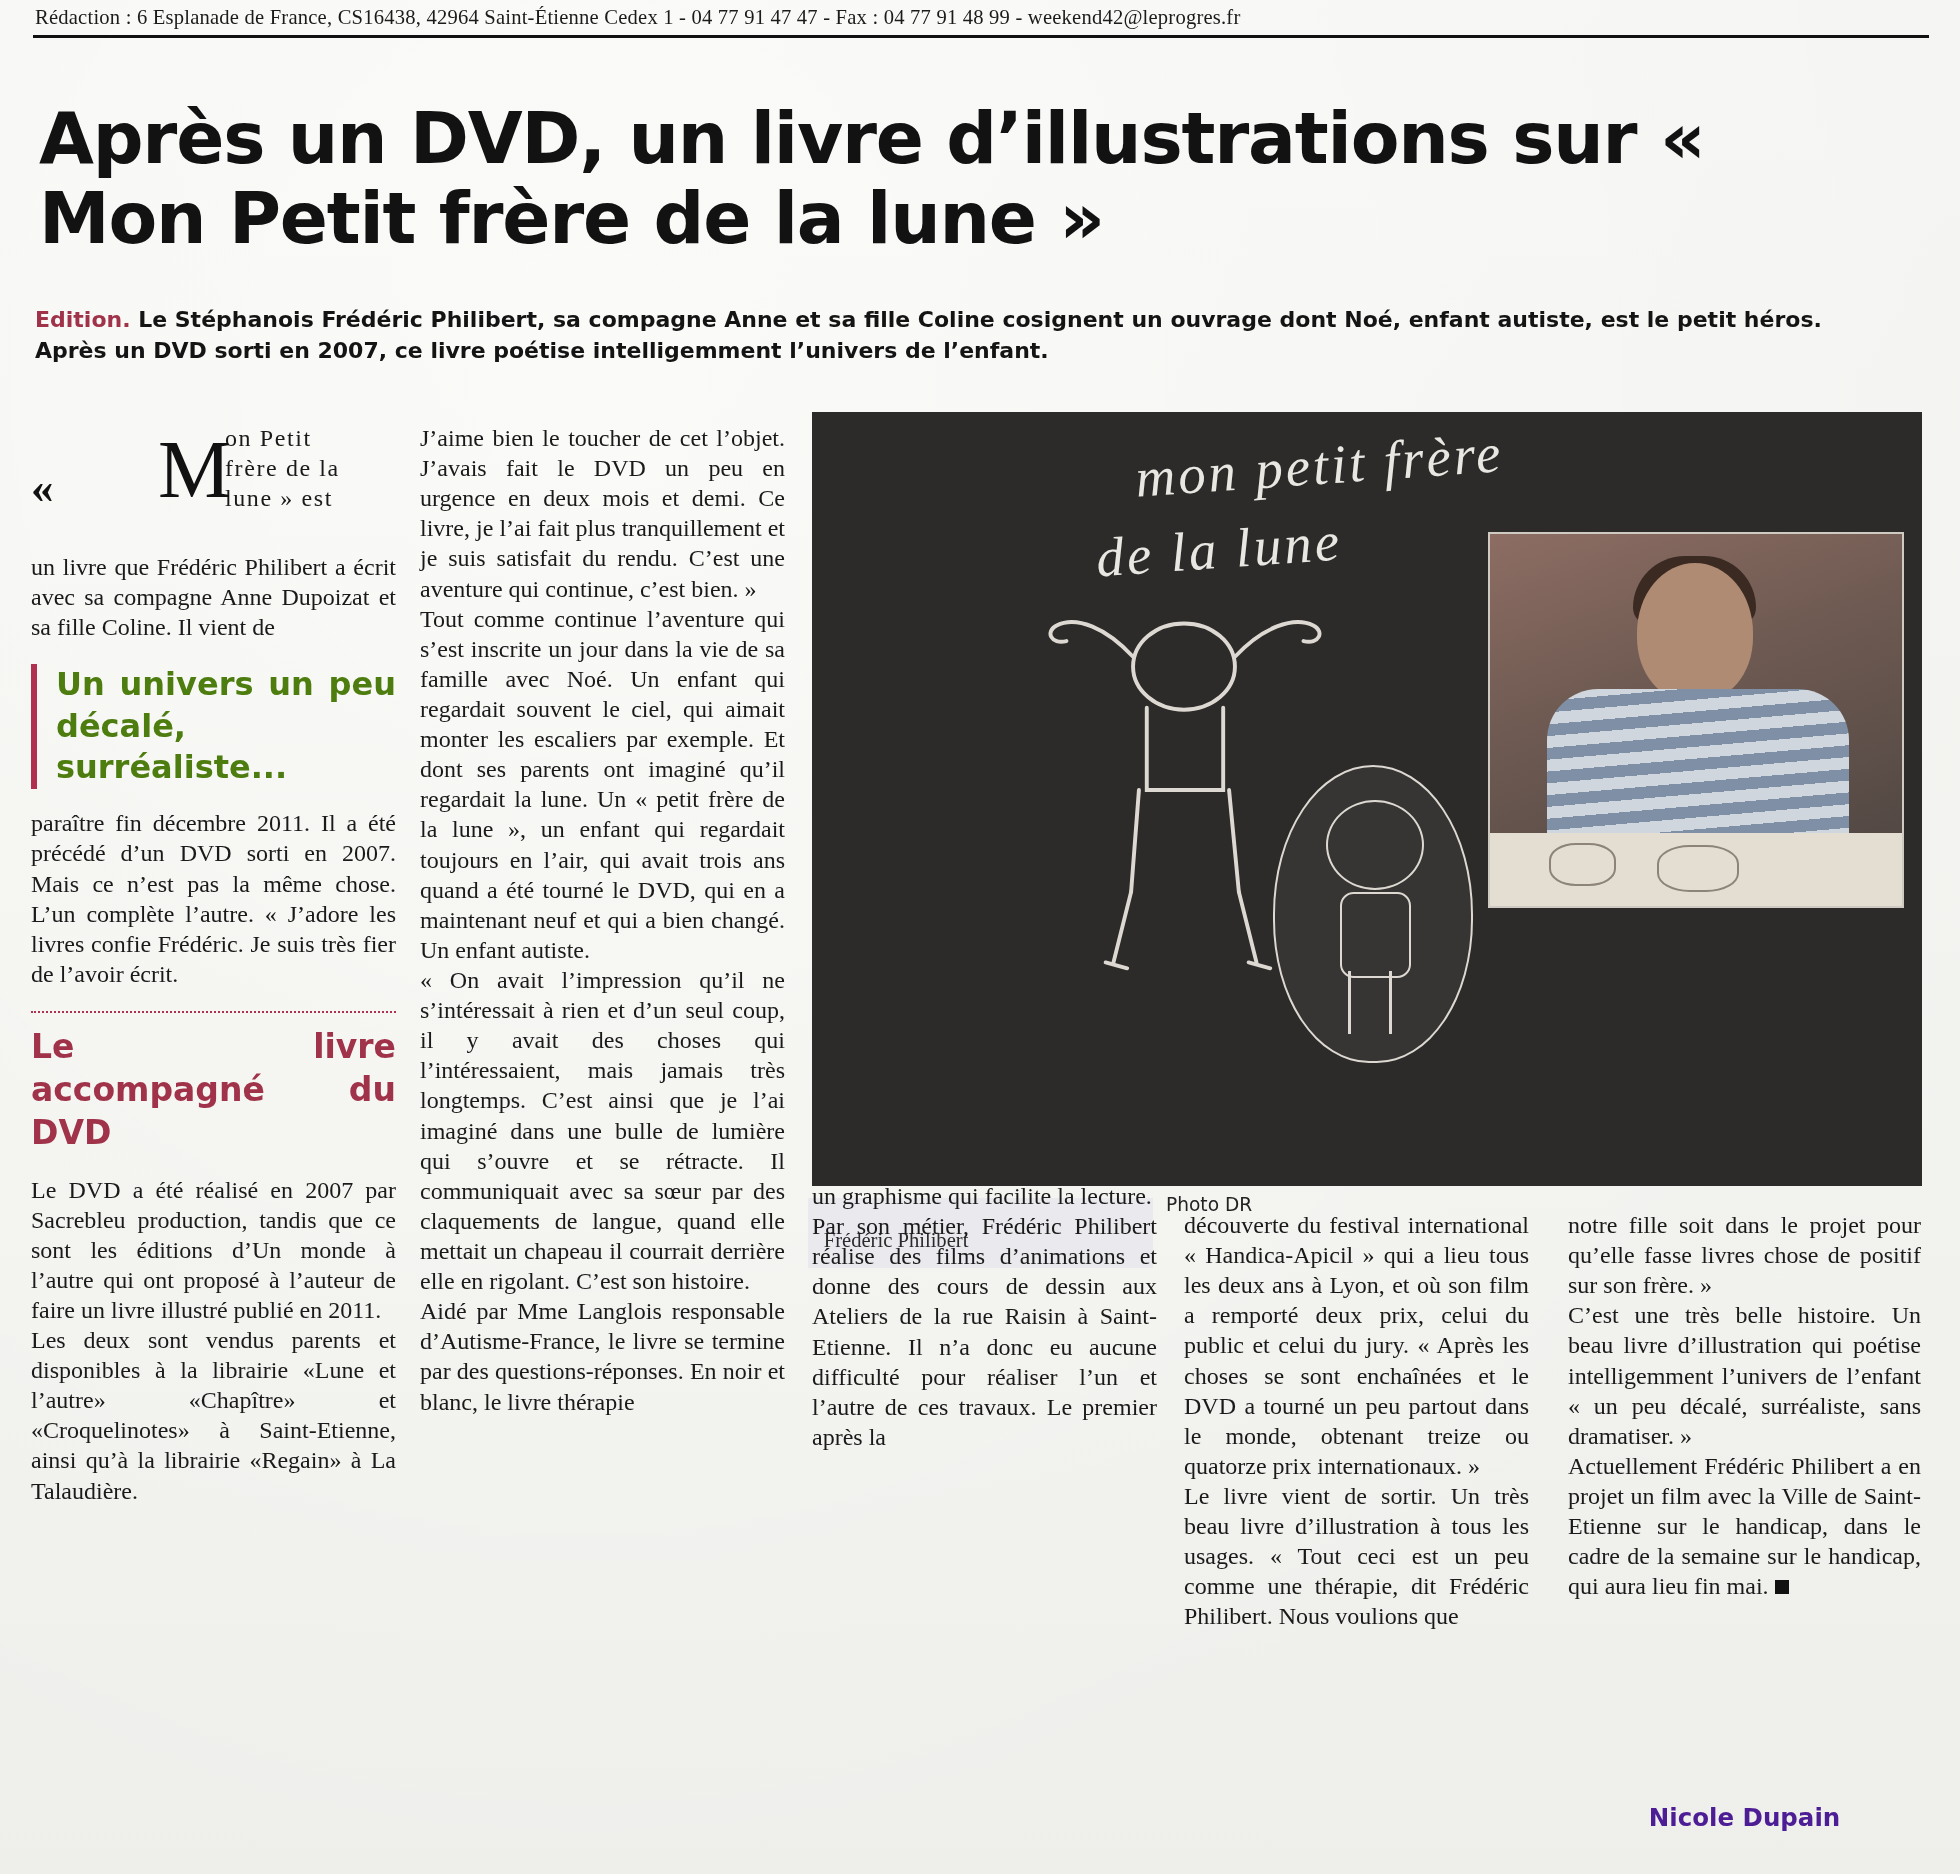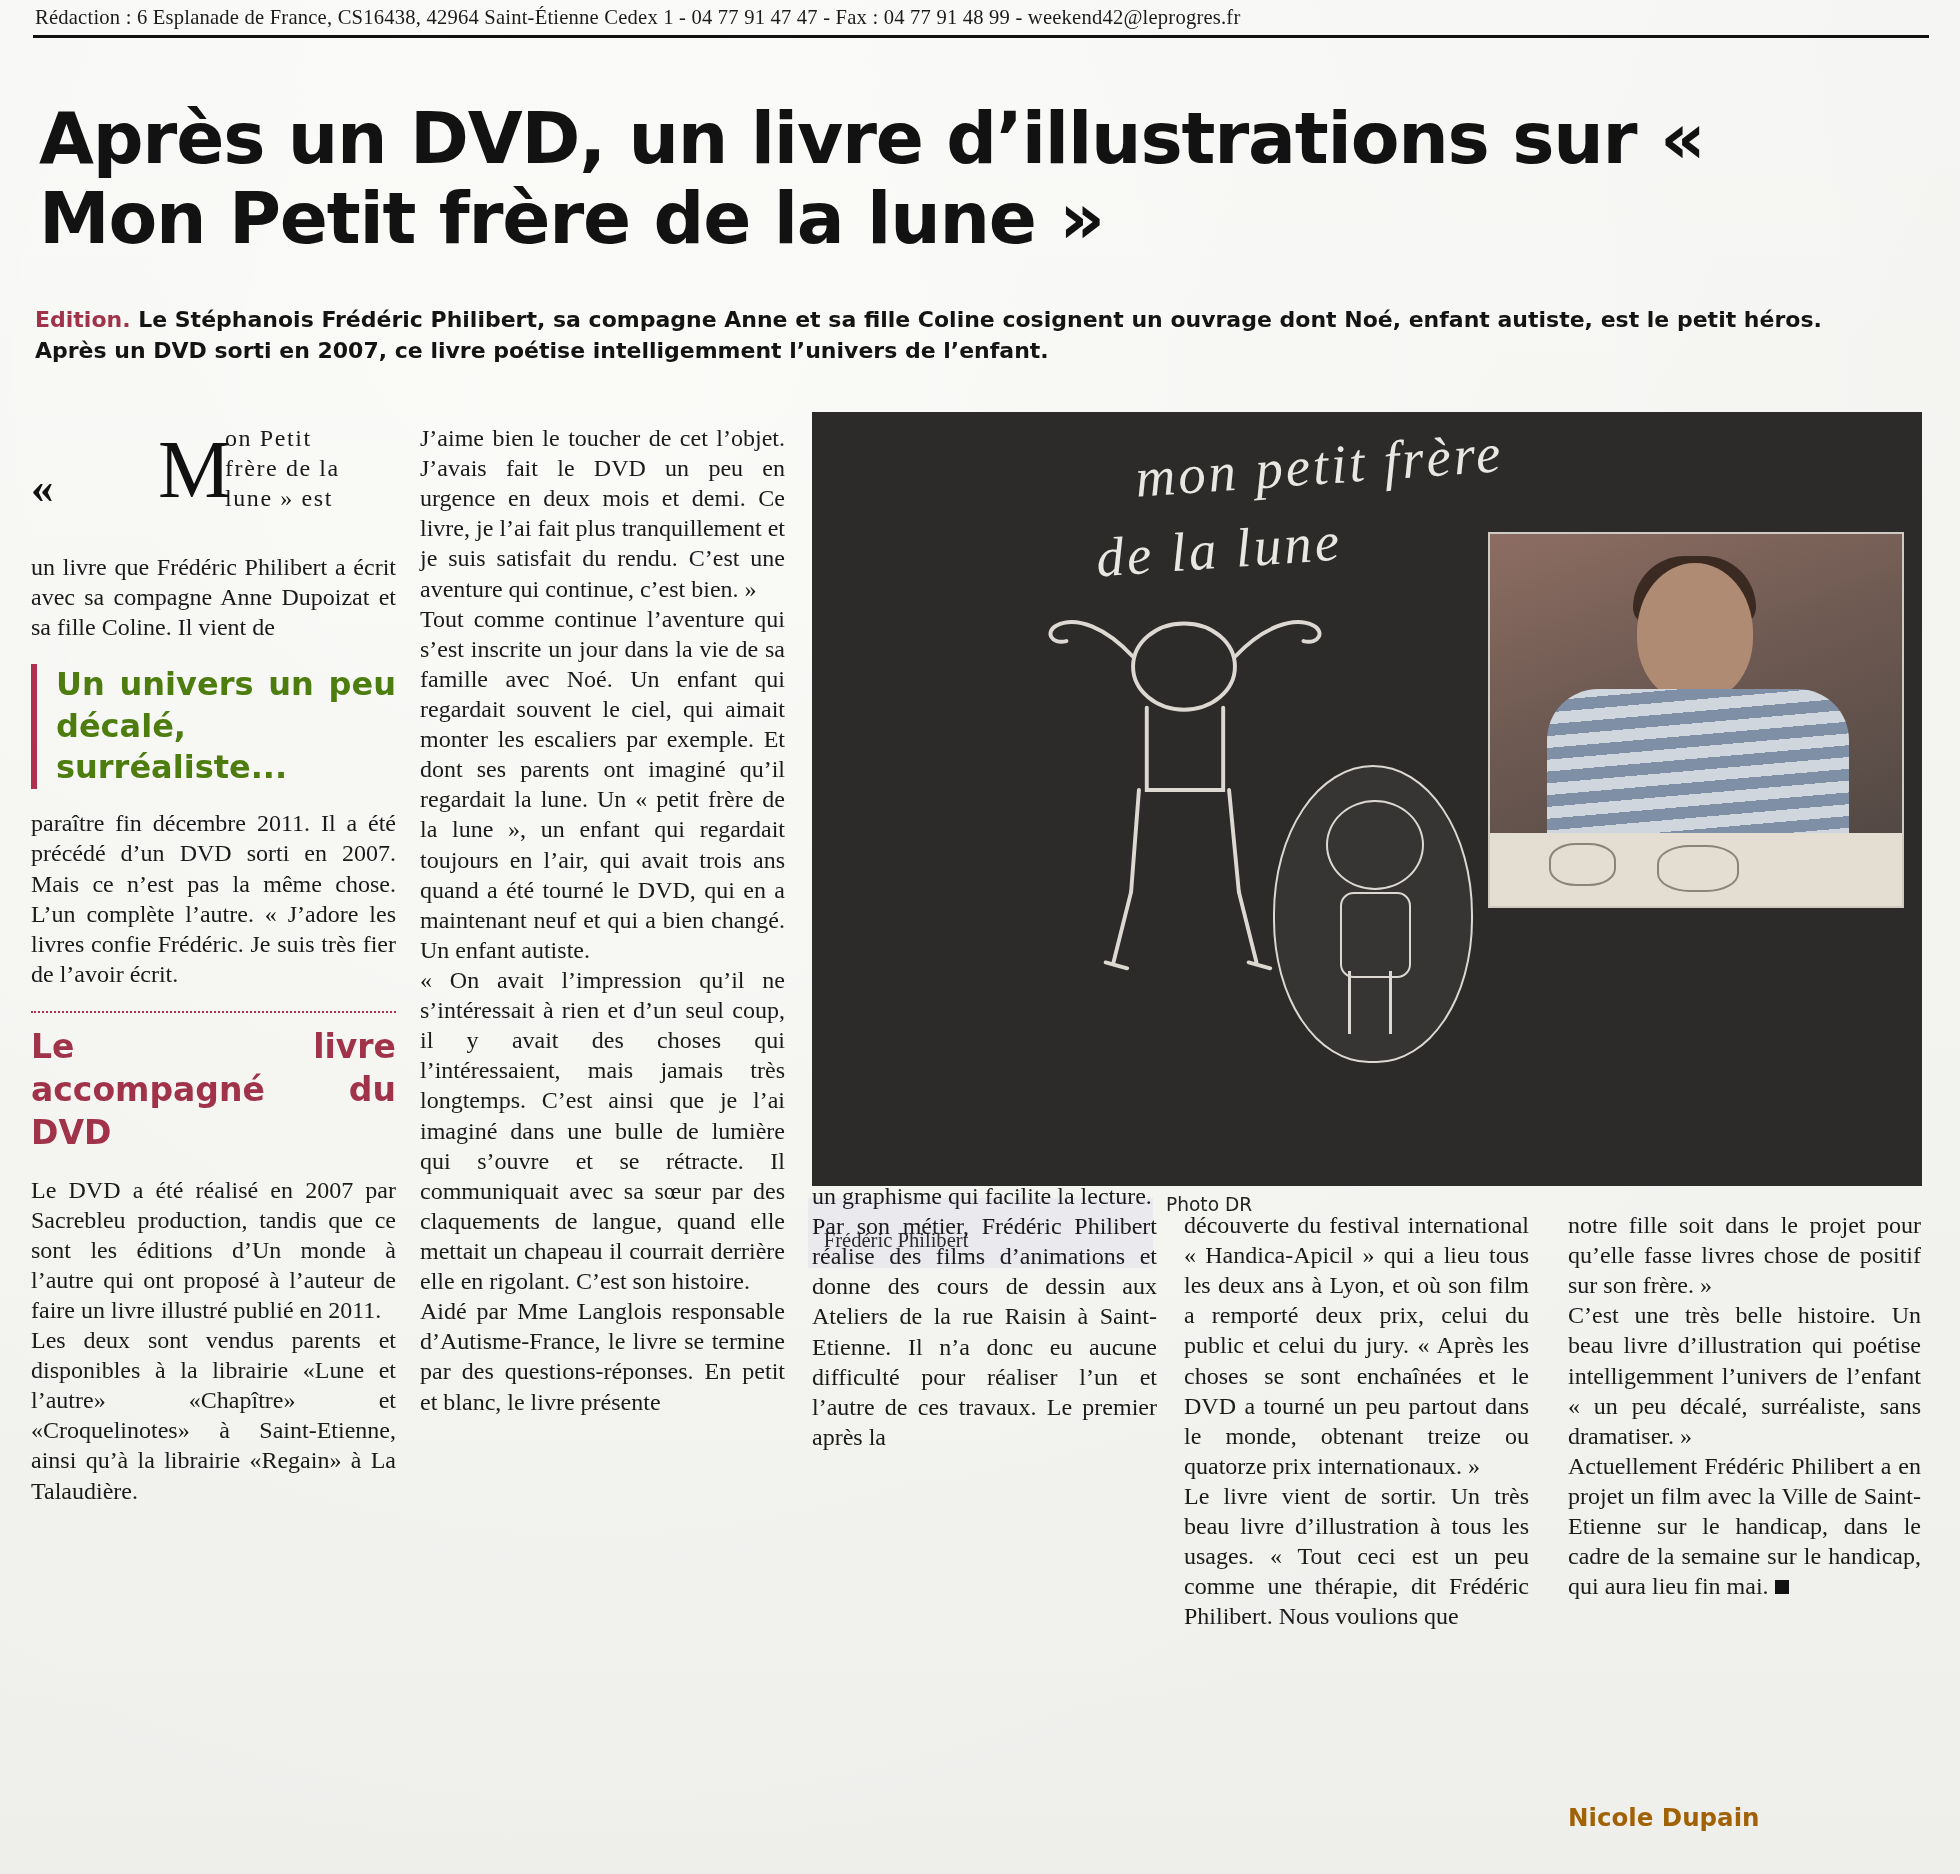--- a/index.html
+++ b/index.html
@@ -259,25 +259,25 @@
     margin-top: 13.7px;
     font-family: "Liberation Serif", serif;
     font-size: 20.6px;
     color: #2a2a2a;
   }
 
   .signature {
     position: absolute;
     left: 1568px; top: 1803px;
     width: 353px;
-    text-align: left;
+    text-align: center;
     font-family: "DejaVu Sans", sans-serif;
     font-weight: bold;
     font-size: 24.5px;
-    color: #a16207;
+    color: #4c1d95;
   }
   .endmark {
     display: inline-block;
     width: 14.7px; height: 14.7px;
     background: #111;
     margin-left: 5.9px;
     vertical-align: baseline;
   }
 </style>
 </head>
@@ -310,21 +310,21 @@
     <p>paraître fin décembre 2011. Il a été précédé d’un DVD sorti en 2007. Mais ce n’est pas la même chose. L’un complète l’autre. « J’adore les livres confie Frédéric. Je suis très fier de l’avoir écrit.</p>
     <div class="subhead rose">Le livre accompagné du DVD</div>
     <p>Le DVD a été réalisé en 2007 par Sacrebleu production, tandis que ce sont les éditions d’Un monde à l’autre qui ont proposé à l’auteur de faire un livre illustré publié en 2011.</p>
     <p>Les deux sont vendus parents et disponibles à la librairie «Lune et l’autre» «Chapître» et «Croquelinotes» à Saint-Etienne, ainsi qu’à la librairie «Regain» à La Talaudière.</p>
   </div>
 
   <div class="col" id="col2">
     <p>J’aime bien le toucher de cet l’objet. J’avais fait le DVD un peu en urgence en deux mois et demi. Ce livre, je l’ai fait plus tranquillement et je suis satisfait du rendu. C’est une aventure qui continue, c’est bien. »</p>
     <p>Tout comme continue l’aventure qui s’est inscrite un jour dans la vie de sa famille avec Noé. Un enfant qui regardait souvent le ciel, qui aimait monter les escaliers par exemple. Et dont ses parents ont imaginé qu’il regardait la lune. Un « petit frère de la lune », un enfant qui regardait toujours en l’air, qui avait trois ans quand a été tourné le DVD, qui en a maintenant neuf et qui a bien changé. Un enfant autiste.</p>
     <p>« On avait l’impression qu’il ne s’intéressait à rien et d’un seul coup, il y avait des choses qui l’intéressaient, mais jamais très longtemps. C’est ainsi que je l’ai imaginé dans une bulle de lumière qui s’ouvre et se rétracte. Il communiquait avec sa sœur par des claquements de langue, quand elle mettait un chapeau il courrait derrière elle en rigolant. C’est son histoire.</p>
-    <p>Aidé par Mme Langlois responsable d’Autisme-France, le livre se termine par des questions-réponses. En petit et blanc, le livre présente</p>
+    <p>Aidé par Mme Langlois responsable d’Autisme-France, le livre se termine par des questions-réponses. En noir et blanc, le livre thérapie</p>
   </div>
 
   <div class="photo">
     <div class="chalk chalk-1">mon petit frère</div>
     <div class="chalk chalk-2">de la lune</div>
 
     <div class="figure-drawing">
       <svg width="294" height="431" viewBox="0 0 300 440" aria-hidden="true">
         <g fill="none" stroke="#ddd9d2" stroke-width="4" stroke-linecap="round">
           <ellipse cx="150" cy="70" rx="52" ry="44"></ellipse>

